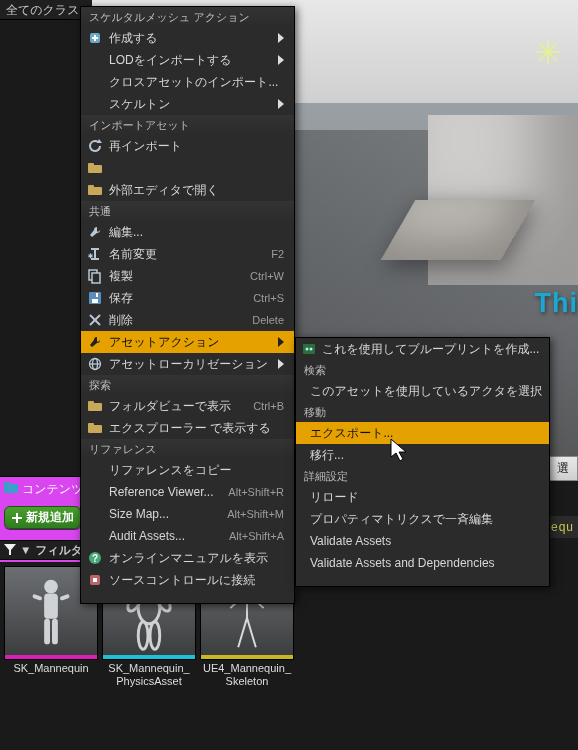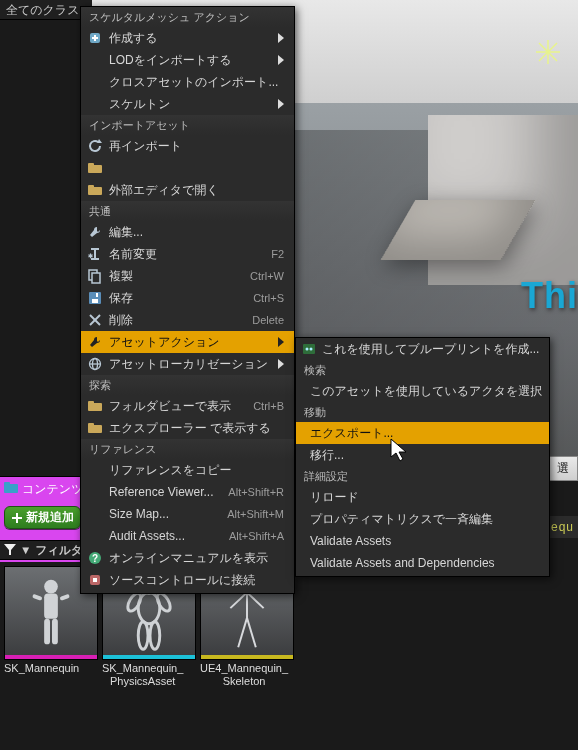--- a/index.html
+++ b/index.html
@@ -33,24 +33,24 @@
   .bg3d .cube2 {
     position: absolute;
     right: 60px; top: 200px;
     width: 120px; height: 60px;
     background: #bdb9b3;
     box-shadow: inset -20px -20px 40px rgba(0,0,0,.25), 6px 6px 20px rgba(0,0,0,.4);
     transform: skewX(-30deg);
   }
   .text3d {
     position: absolute;
-    right: 0; top: 275px;
+    right: 0; top: 288px;
     color: #1aa7d4;
     font-weight: 800;
-    font-size: 36px;
+    font-size: 27px;
     letter-spacing: 1px;
     text-shadow: 1px 2px 4px rgba(0,0,0,.5);
     pointer-events: none;
   }
   .sparkle {
     position: absolute;
     right: 18px; top: 40px;
     width: 24px; height: 24px;
   }
   .sparkle svg { width: 100%; height: 100%; }
@@ -91,21 +91,21 @@
     font-weight: bold;
   }
 
   
   .assets {
     position: absolute; left: 0; top: 562px;
     display: flex; gap: 4px; padding: 4px;
   }
   .asset {
     width: 94px;
-    display: flex; flex-direction: column; align-items: flex-start;
+    display: flex; flex-direction: column; align-items: center;
     color: #ddd; font-size: 11px; text-align: center;
   }
   .thumb {
     width: 94px; height: 94px;
     background: linear-gradient(180deg,#6c6f72,#3a3b3d);
     border: 1px solid #000;
     position: relative;
     overflow: hidden;
   }
   .thumb svg { position: absolute; inset: 0; }
@@ -115,21 +115,21 @@
   .asset .name { margin-top: 2px; line-height: 13px; white-space: pre-line; }
 
   
   .menu {
     position: absolute;
     background: #2b2b2b;
     border: 1px solid #000;
     box-shadow: 2px 2px 8px rgba(0,0,0,.6);
     font-size: 12px;
     color: #d6d6d6;
-    padding-bottom: 2px;
+    padding-bottom: 12px;
   }
   .menu#menu1 { left: 80px; top: 6px; width: 215px; }
   .menu .section {
     padding: 3px 8px 2px 8px;
     color: #bfbfbf;
     font-size: 11px;
     background: linear-gradient(180deg,#333,#2b2b2b);
   }
   .menu .item {
     display: flex; align-items: center;

